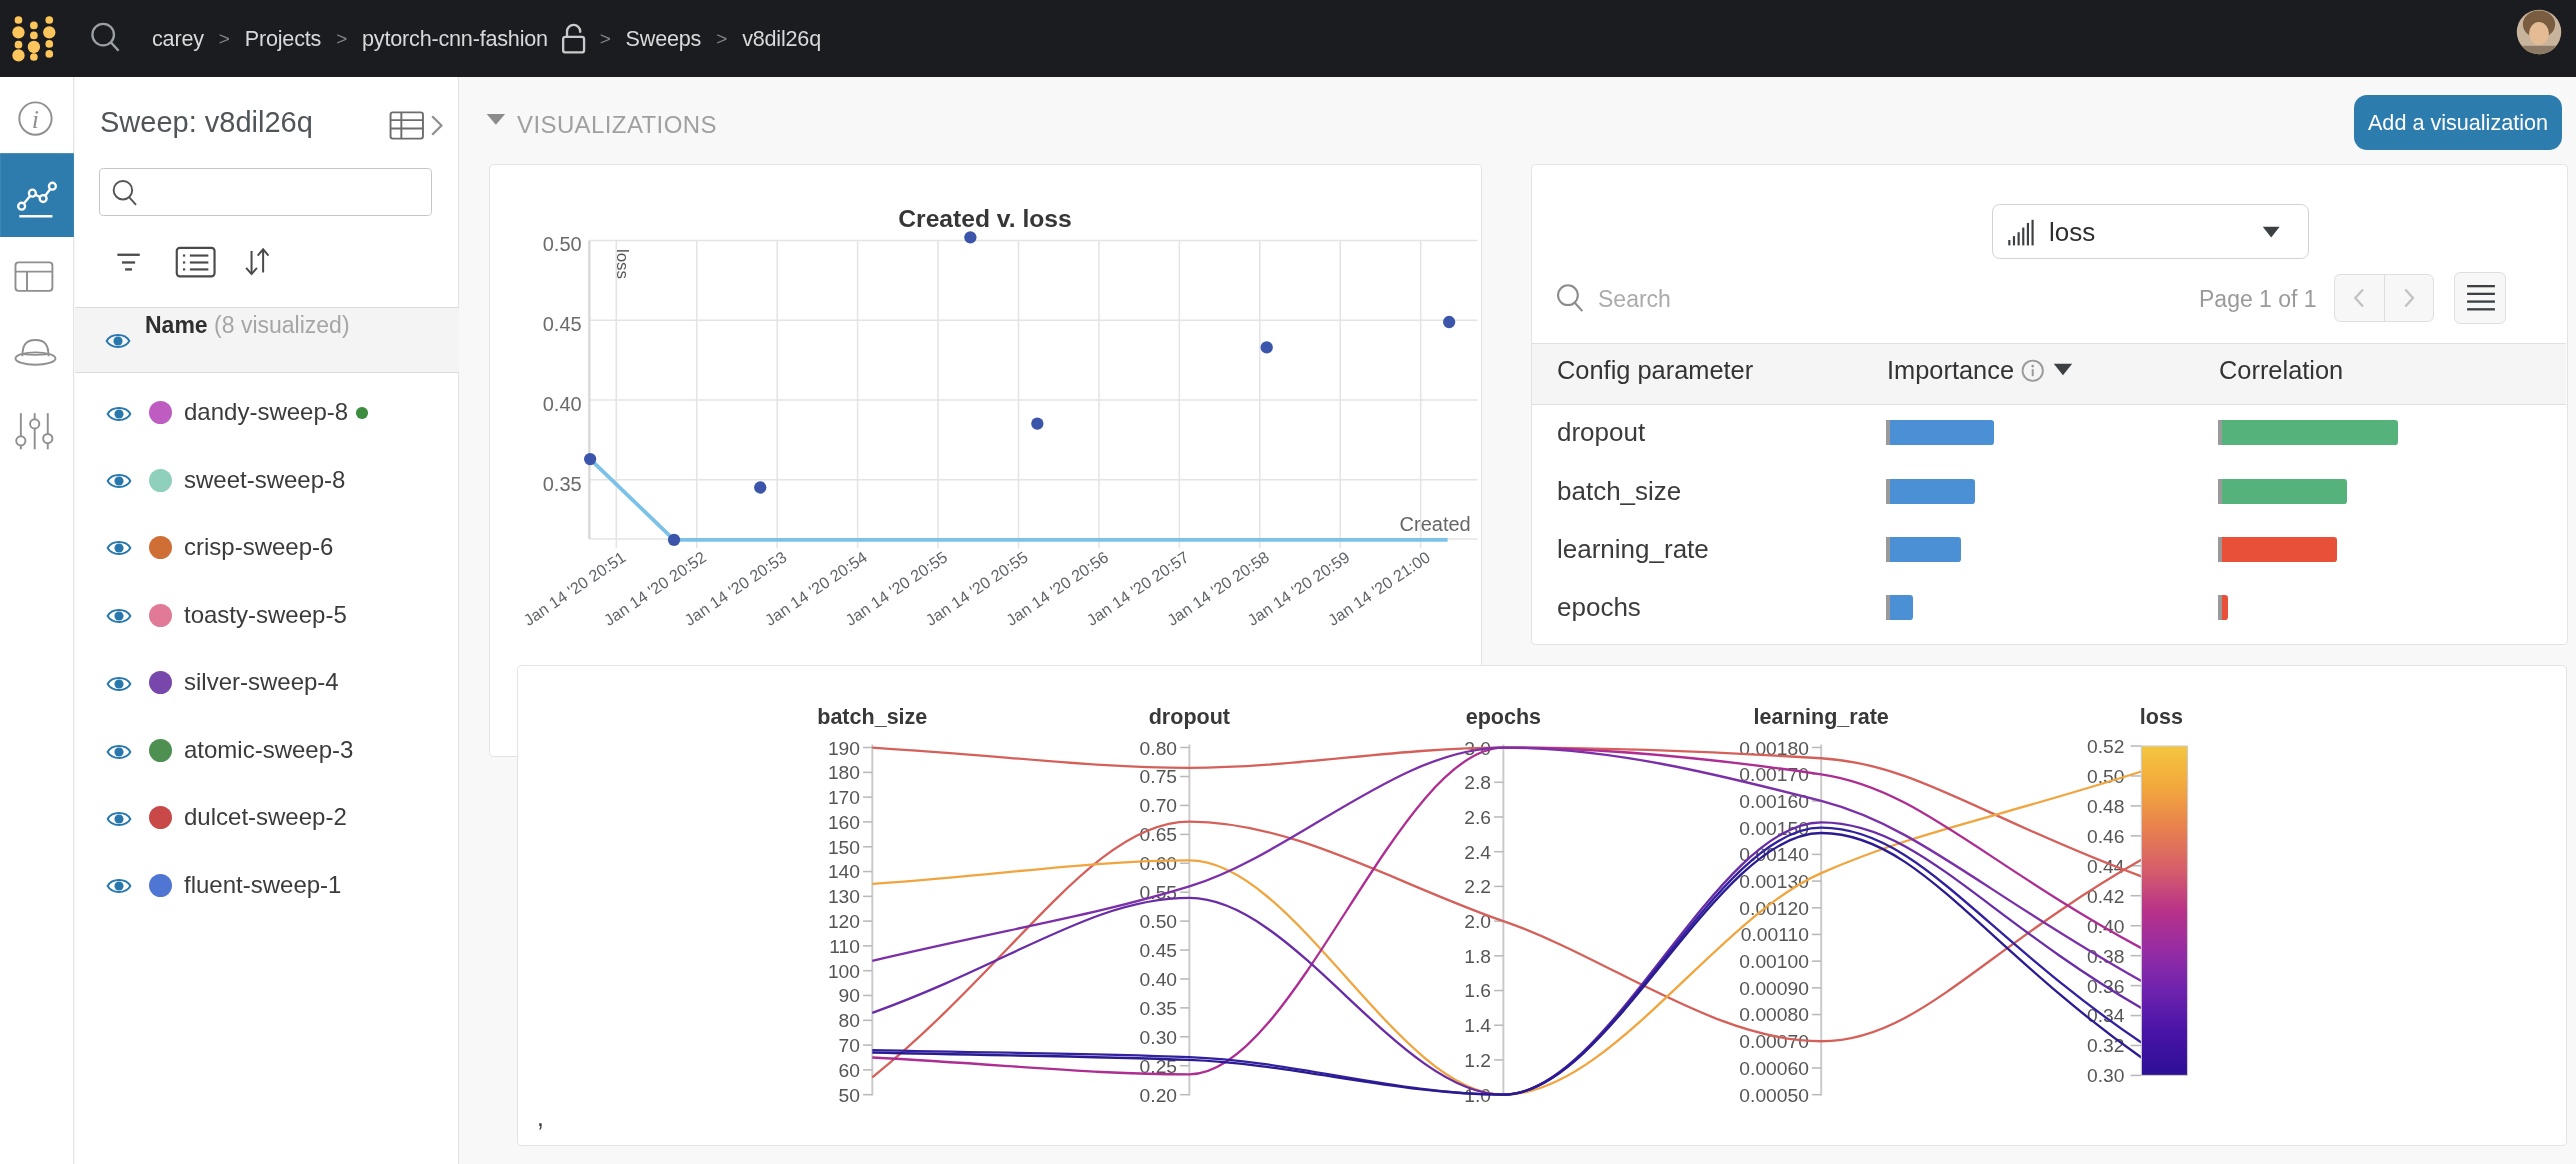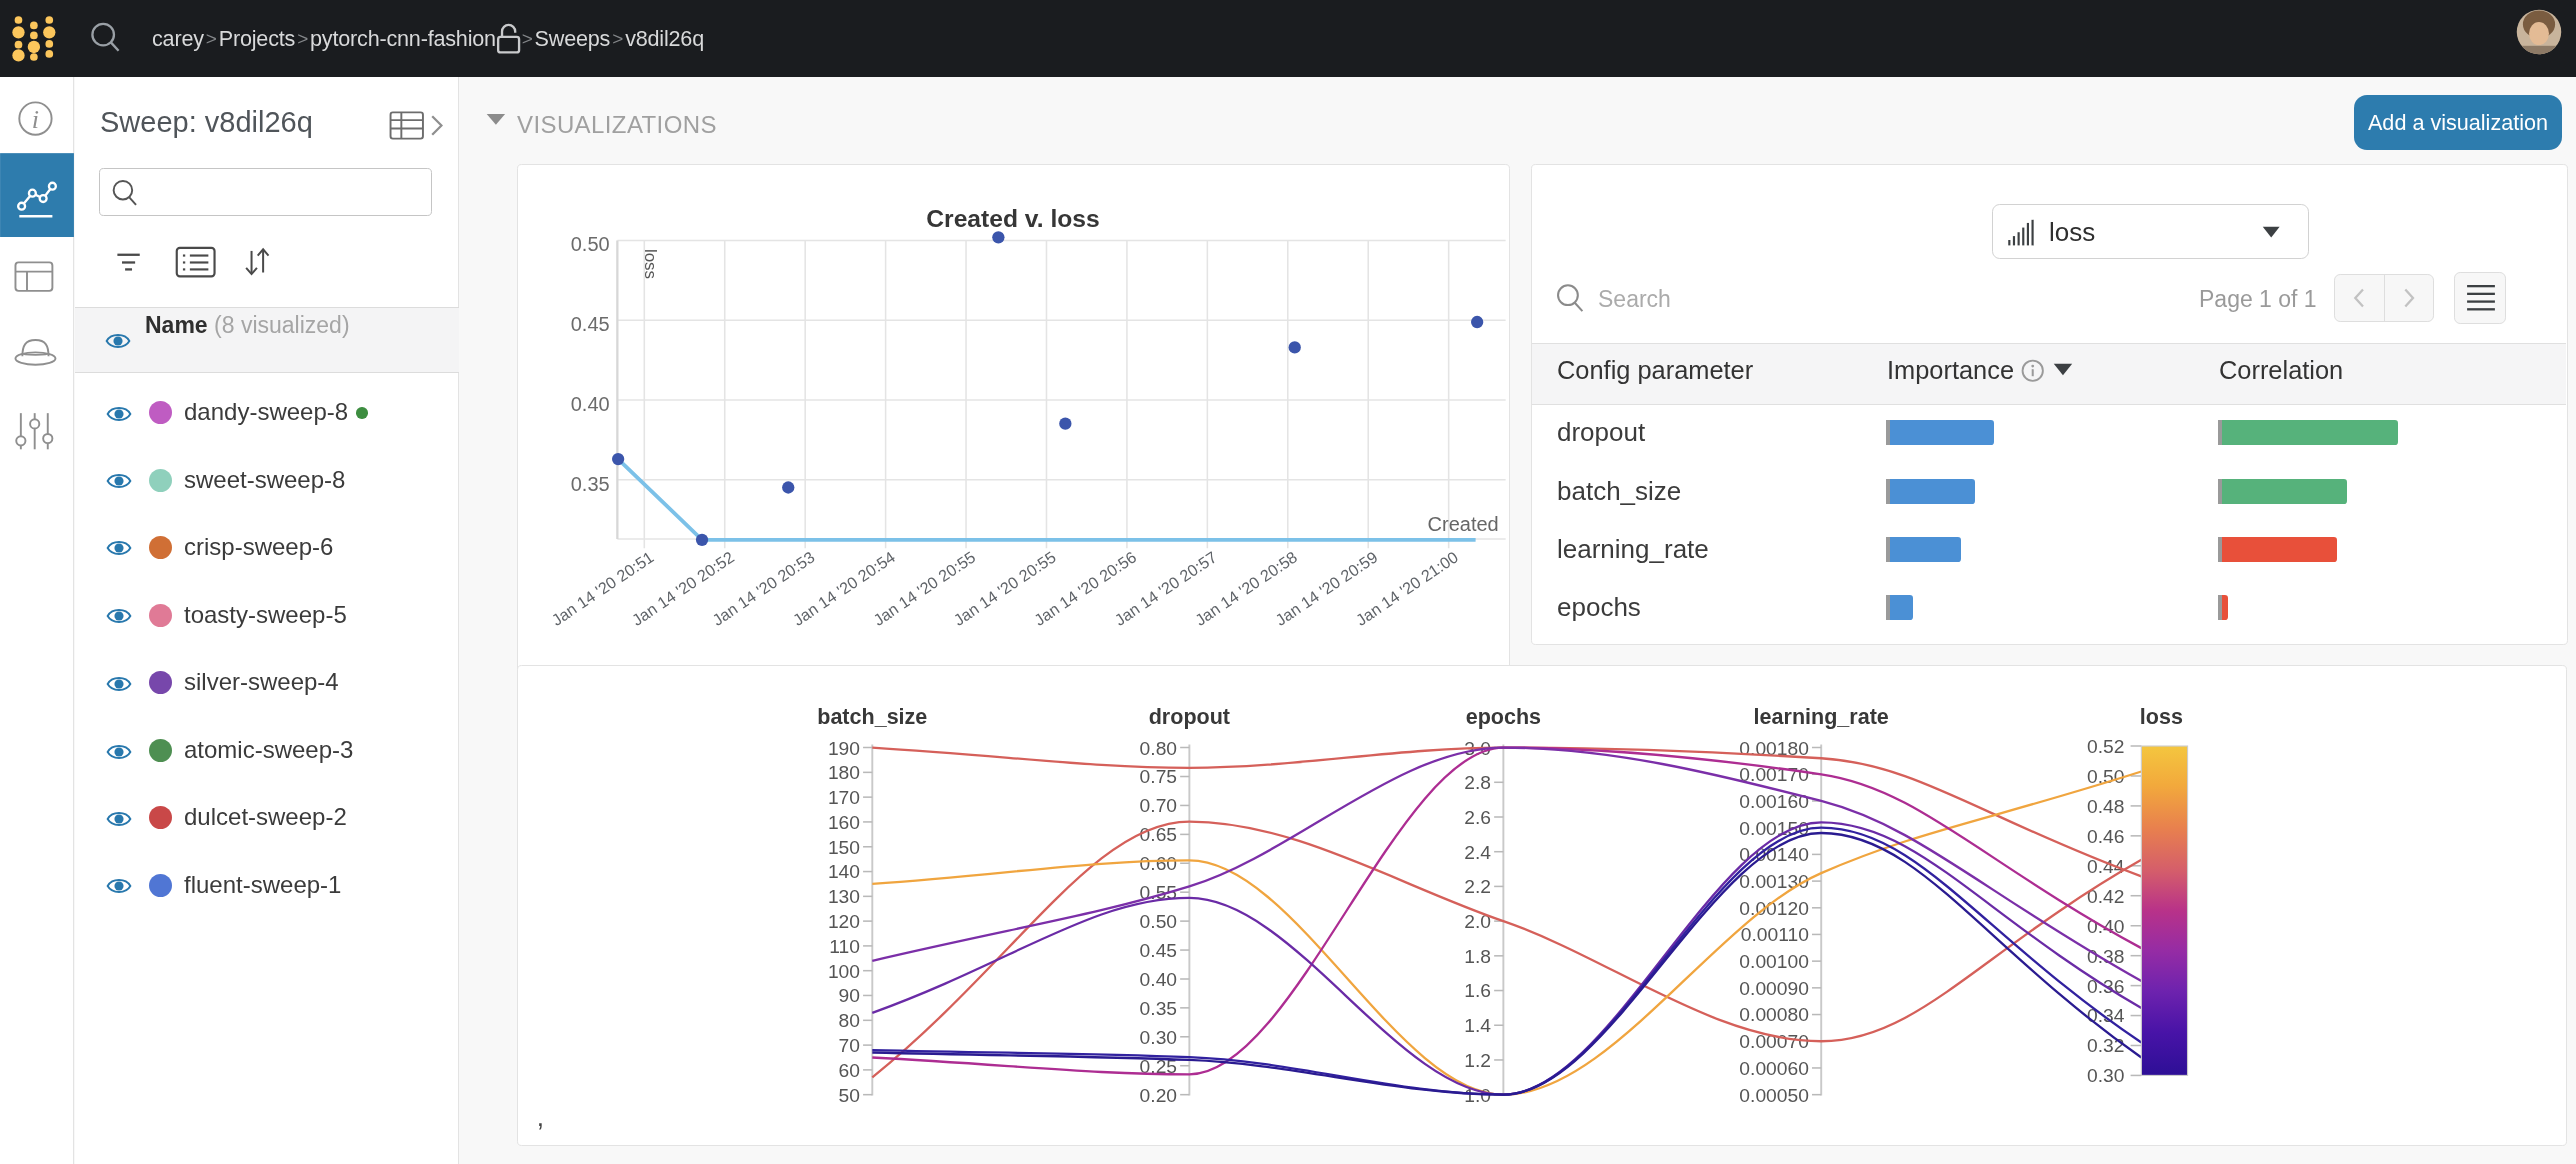--- a/index.html
+++ b/index.html
@@ -18,21 +18,21 @@
       <circle cx="44" cy="46" r="5" fill="#fcc65c"></circle>
       <circle cx="44" cy="61" r="8" fill="#fcc65c"></circle>
       <circle cx="44" cy="74" r="5" fill="#fcc65c"></circle>
       <circle cx="64" cy="26" r="5" fill="#fcc65c"></circle>
       <circle cx="64" cy="42" r="8" fill="#fcc65c"></circle>
       <circle cx="64" cy="57" r="5" fill="#fcc65c"></circle>
       <circle cx="64" cy="70" r="5" fill="#fcc65c"></circle>
 <circle cx="134" cy="45" r="14" fill="none" stroke="#9aa0a6" stroke-width="3"></circle>
 <line x1="144" y1="55" x2="154" y2="66" stroke="#9aa0a6" stroke-width="3"></line>
 </svg>
-<div class="abs" style="left:152px;top:0;height:77px;display:flex;align-items:center;gap:2px;color:#d8d9da;font-size:21.6px;letter-spacing:-0.2px">
+<div class="abs" style="left:152px;top:0;height:77px;display:flex;align-items:center;gap:15px;color:#d8d9da;font-size:21.6px;letter-spacing:-0.2px">
 <span>carey</span>
       <span style="color:#84878a;font-size:19px">&gt;</span>
 <span>Projects</span>
       <span style="color:#84878a;font-size:19px">&gt;</span>
 <span>pytorch-cnn-fashion</span>
 <svg width="28" height="31" viewBox="0 0 36 40" style="margin:0 -3.1px">
         <rect x="4" y="18" width="27" height="20" rx="3" fill="none" stroke="#c9cacc" stroke-width="3"></rect>
         <path d="M9 18 V11 a8.5 8.5 0 0 1 17 0 v1.5" fill="none" stroke="#c9cacc" stroke-width="3"></path>
       </svg>
 <span style="color:#84878a;font-size:19px">&gt;</span>
@@ -162,21 +162,21 @@
       </svg></div>
     <div style="position:absolute;left:149px;top:874px;width:23px;height:23px;border-radius:50%;background:#5076d4"></div>
     <div style="position:absolute;left:184px;top:871px;font-size:24px;color:#3b3b3b">fluent-sweep-1</div>
 
 <svg class="abs" style="left:485px;top:111px" width="31" height="23" viewBox="0 0 40 30">
       <polygon points="2,4 26,4 14,18" fill="#8c8c8c"></polygon>
     </svg>
 <div class="abs" style="left:517px;top:111px;font-size:24px;letter-spacing:0.4px;color:#a0a0a0">VISUALIZATIONS</div>
 <div class="abs" style="left:2354px;top:95px;width:208px;height:55px;background:#2d7cae;border-radius:13px;color:#fff;font-size:21.6px;display:flex;align-items:center;justify-content:center">Add a visualization</div>
 
-<div class="panel" style="left:517px;top:164px;width:993px;height:593px;overflow:hidden">
+<div class="panel" style="left:489px;top:164px;width:993px;height:593px;overflow:hidden">
 <svg width="990" height="478" viewBox="673 215 1286 621" font-family="Liberation Sans, sans-serif" style="position:absolute;left:0;top:0">
 <text x="1316" y="295" text-anchor="middle" font-size="32" font-weight="bold" fill="#363636">Created v. loss</text>
 <line x1="802" y1="313.0" x2="1956" y2="313.0" stroke="#e4e4e4" stroke-width="2"></line>
 <line x1="802" y1="416.6" x2="1956" y2="416.6" stroke="#e4e4e4" stroke-width="2"></line>
 <line x1="802" y1="520.2" x2="1956" y2="520.2" stroke="#e4e4e4" stroke-width="2"></line>
 <line x1="802" y1="623.8" x2="1956" y2="623.8" stroke="#e4e4e4" stroke-width="2"></line>
 <line x1="837.0" y1="313" x2="837.0" y2="713" stroke="#e4e4e4" stroke-width="2"></line>
 <line x1="941.5" y1="313" x2="941.5" y2="713" stroke="#e4e4e4" stroke-width="2"></line>
 <line x1="1046.0" y1="313" x2="1046.0" y2="713" stroke="#e4e4e4" stroke-width="2"></line>
 <line x1="1150.5" y1="313" x2="1150.5" y2="713" stroke="#e4e4e4" stroke-width="2"></line>

